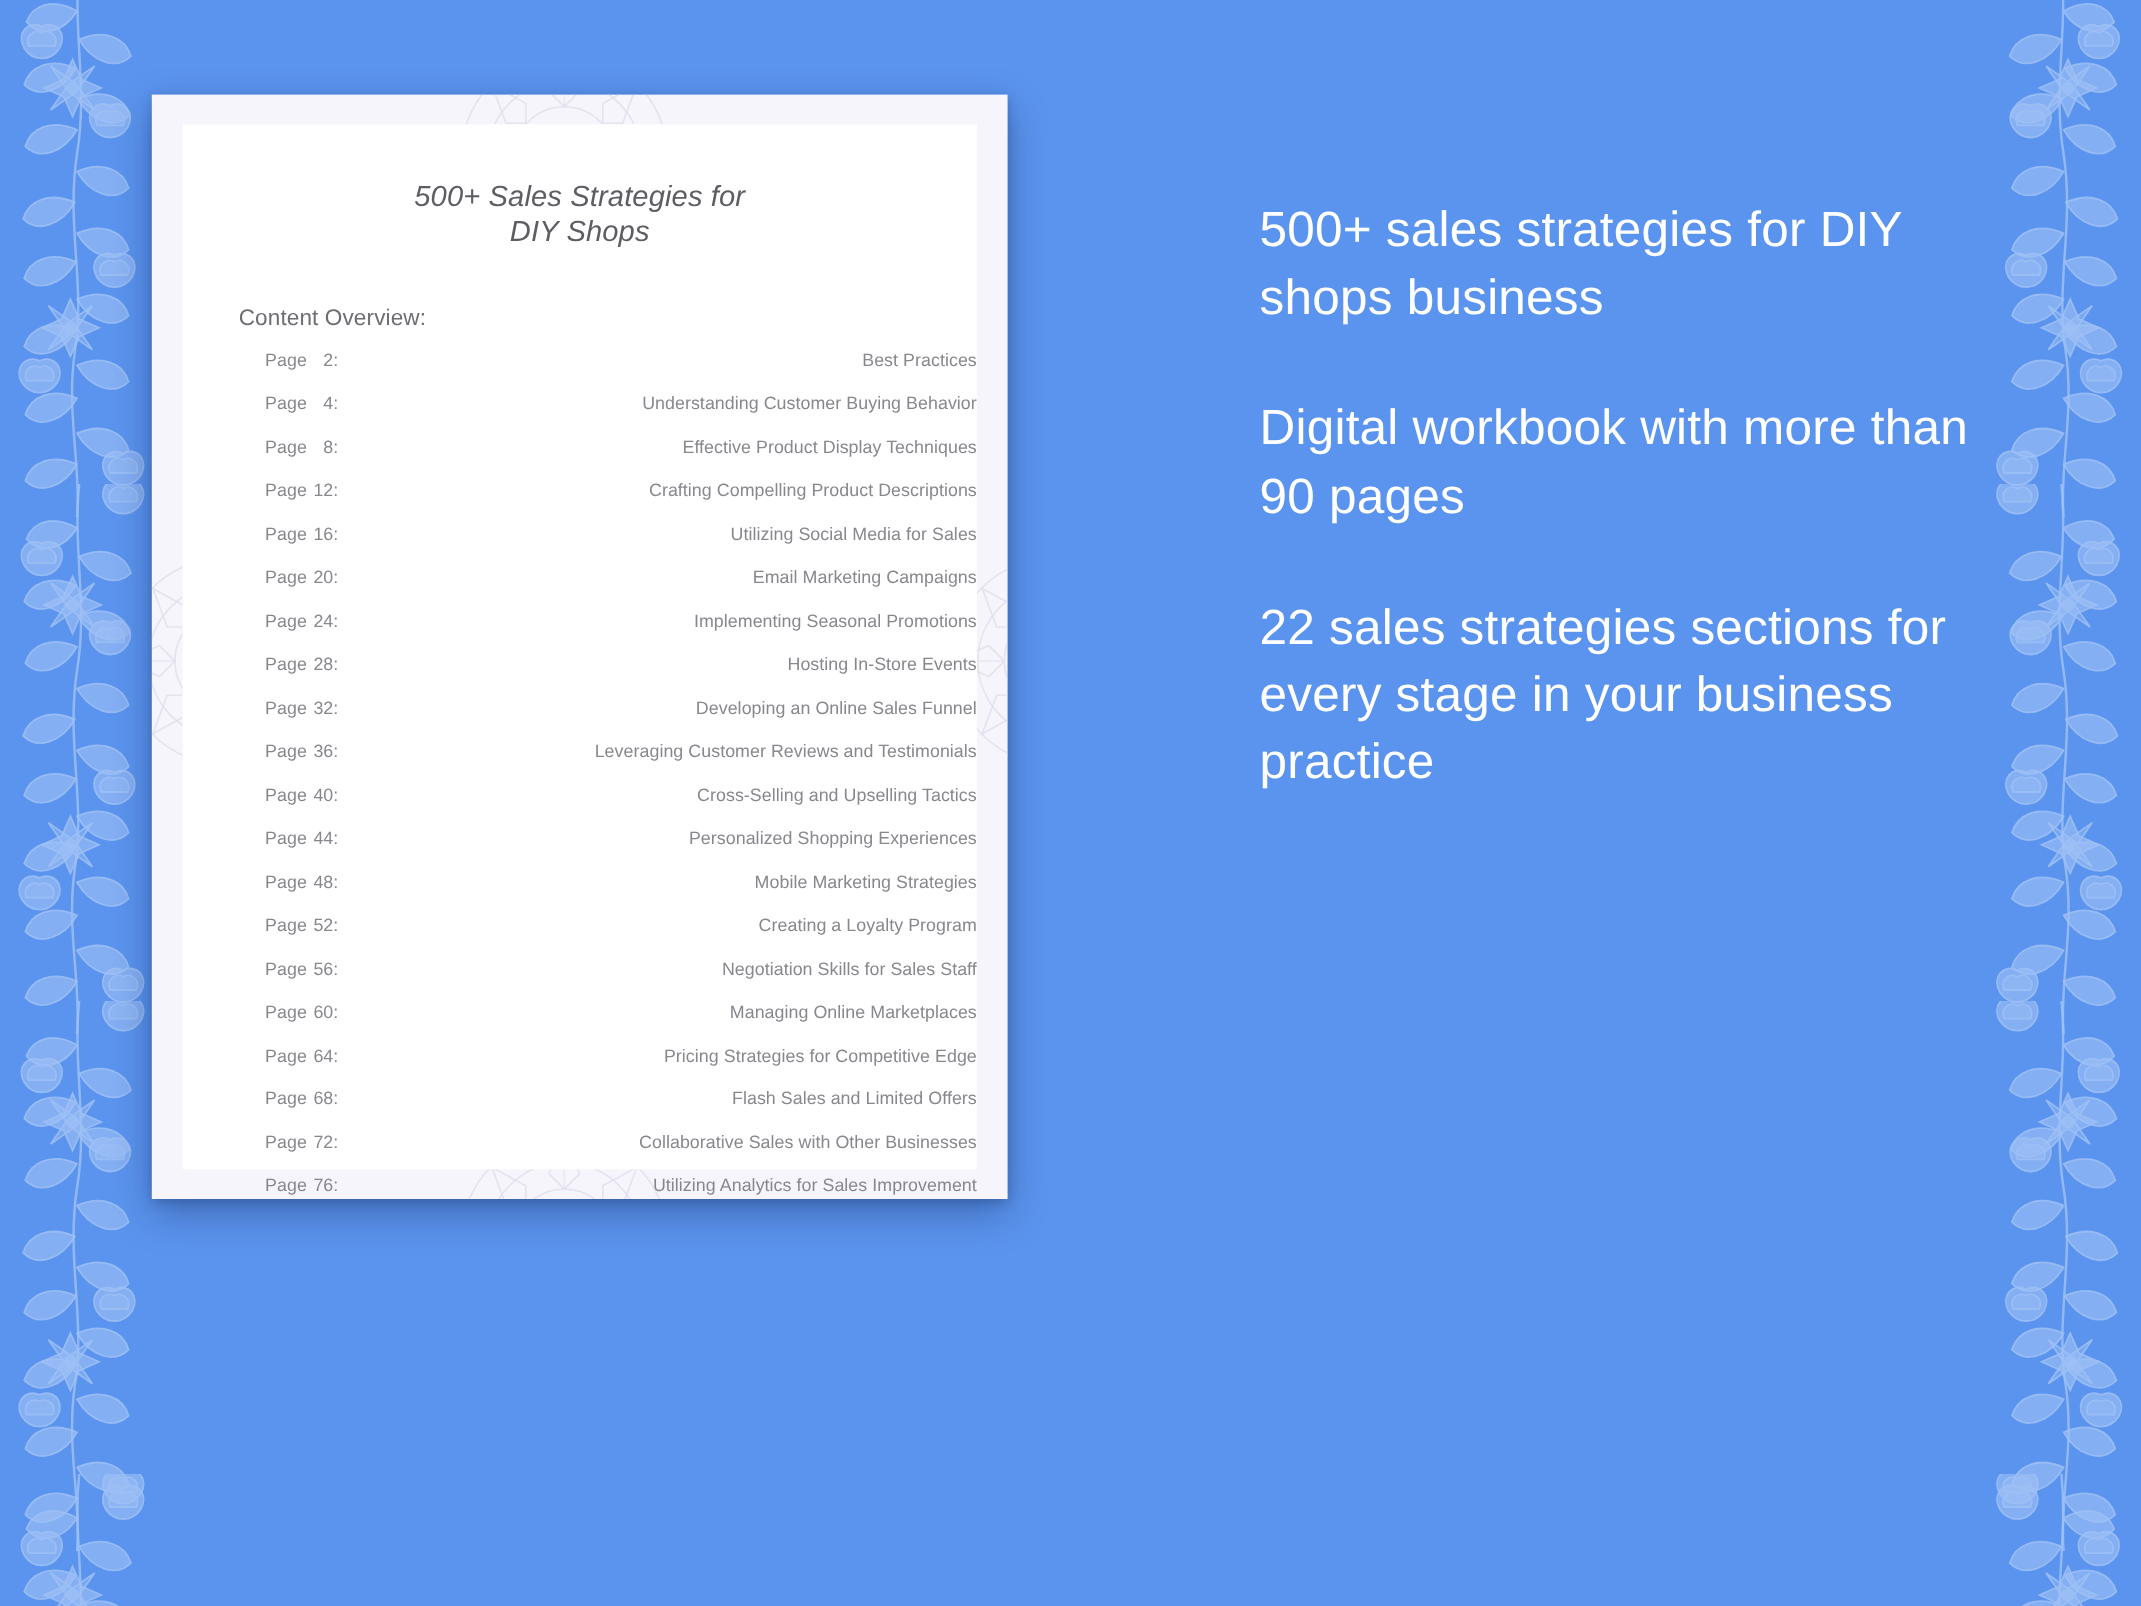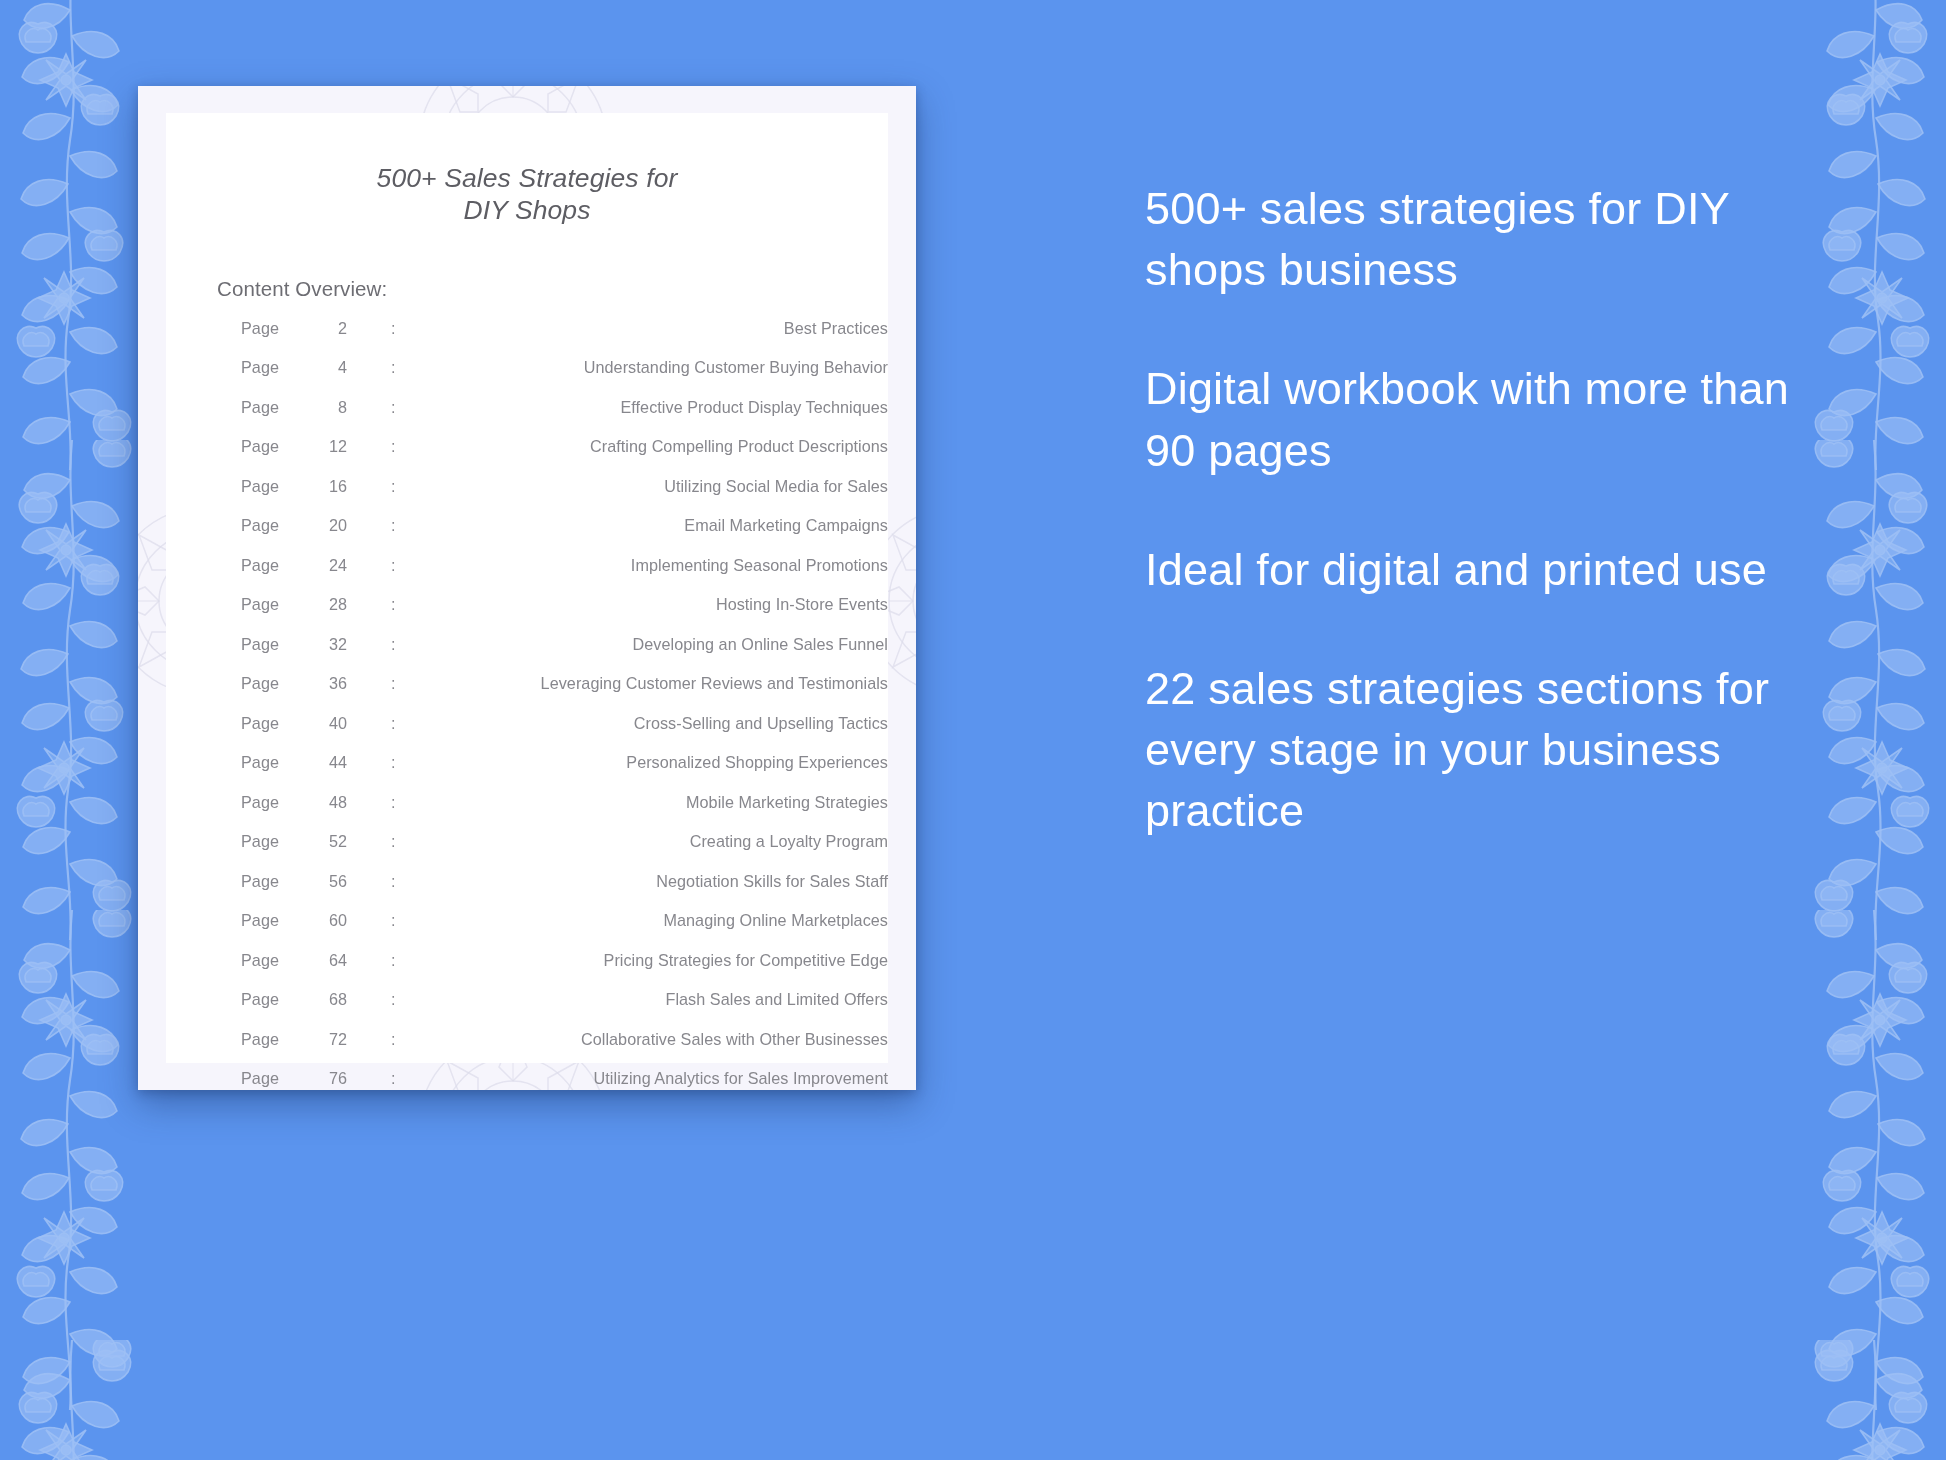--- a/index.html
+++ b/index.html
@@ -104,21 +104,20 @@
     list-style: none;
   }
 
   .toc-row {
     display: flex;
     align-items: baseline;
     height: 39.5px;
     font-size: 16.2px;
     color: #87878d;
     letter-spacing: 0.05px;
-    gap: 44px;
   }
 
   .toc-pagelabel {
     width: 34px;
     text-align: left;
     flex: 0 0 auto;
   }
   .toc-pagenum {
     width: 28px;
     text-align: right;
@@ -853,15 +852,14 @@
           <span class="toc-topic">Utilizing Analytics for Sales Improvement</span>
         </li>
       </ul>
 
   </div>
 </div>
 
 <div class="marketing">
     <div class="marketing-block">500+ sales strategies for DIY shops business</div>
     <div class="marketing-block">Digital workbook with more than 90 pages</div>
-    <div class="marketing-block">Ideal for digital and printed use</div>
     <div class="marketing-block">22 sales strategies sections for every stage in your business practice</div>
   </div>
 
 </body></html>

